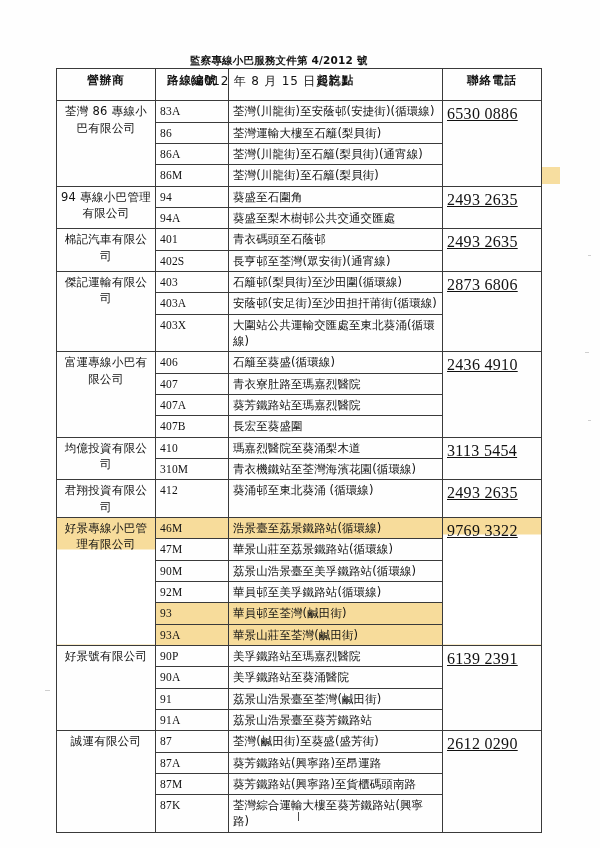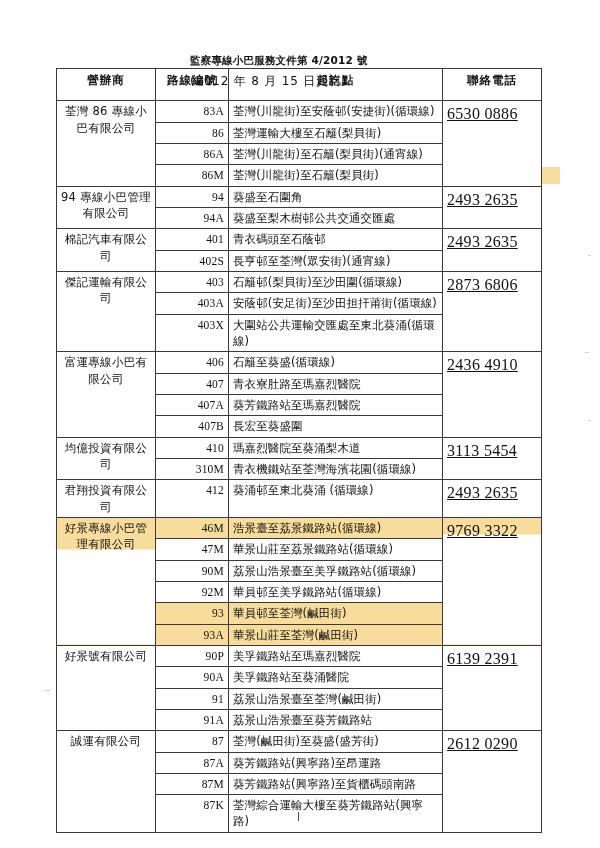--- a/index.html
+++ b/index.html
@@ -92,21 +92,21 @@
     letter-spacing: 1px;
     padding: 3px 4px 12px;
     font-size: 11.5px;
   }
   td.op {
     text-align: center;
     letter-spacing: 0.3px;
     font-size: 11.5px;
   }
   td.route {
-    text-align: right;
+    text-align: left;
     font-weight: bold;
     font-family: "Liberation Serif", "DejaVu Serif", serif;
     font-size: 11.5px;
     letter-spacing: 0.2px;
   }
   td.orig {
     text-align: left;
     letter-spacing: 0.1px;
     font-size: 11.5px;
   }

